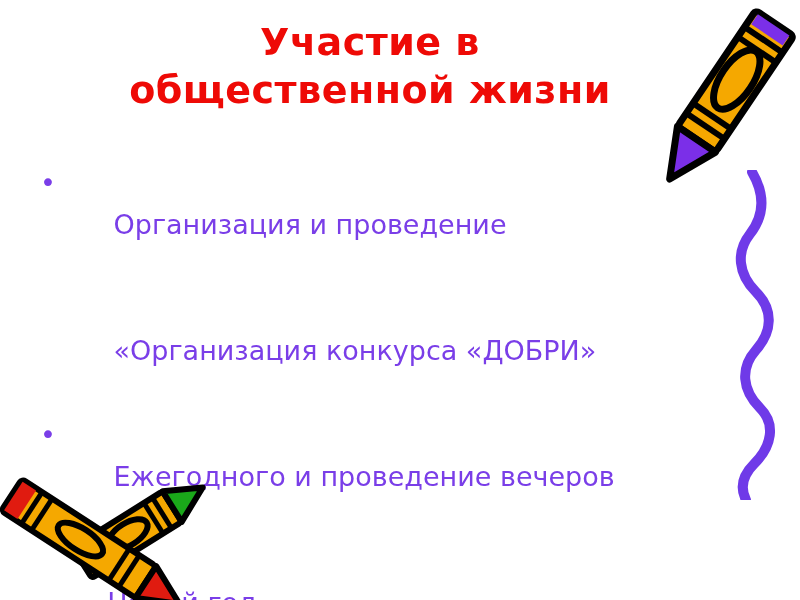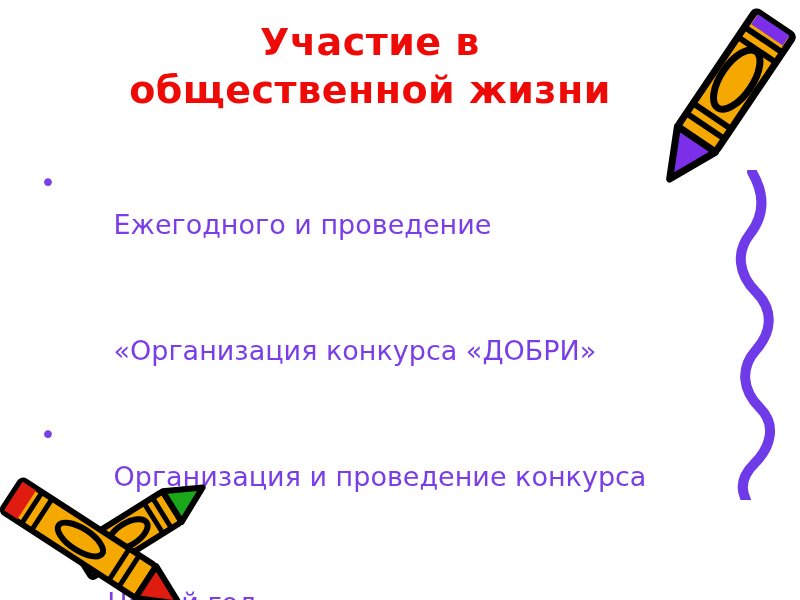--- a/index.html
+++ b/index.html
@@ -91,29 +91,29 @@
 <body>
 
 <div id="slide">
 
   <div id="title">Участие в
 общественной жизни</div>
 
   <div id="body-list">
 
     <span class="line bullet">
-      <span class="marker">•</span><span>Ежегодного и проведение</span>
+      <span class="marker">•</span><span>Организация и проведение</span>
     </span>
 
     <span class="line cont">
       <span>«Организация конкурса «ДОБРИ»</span>
     </span>
 
     <span class="line bullet">
-      <span class="marker">•</span><span>Организация и проведение конкурса</span>
+      <span class="marker">•</span><span>Ежегодного и проведение вечеров</span>
     </span>
 
     <span class="line dash">
       <span class="marker">-</span><span>Новый год</span>
     </span>
 
   </div>
 
   <svg class="art" id="crayon-top-right" width="170" height="210" viewBox="0 0 170 210" aria-hidden="true">
     <g transform="rotate(34 85 105)">

